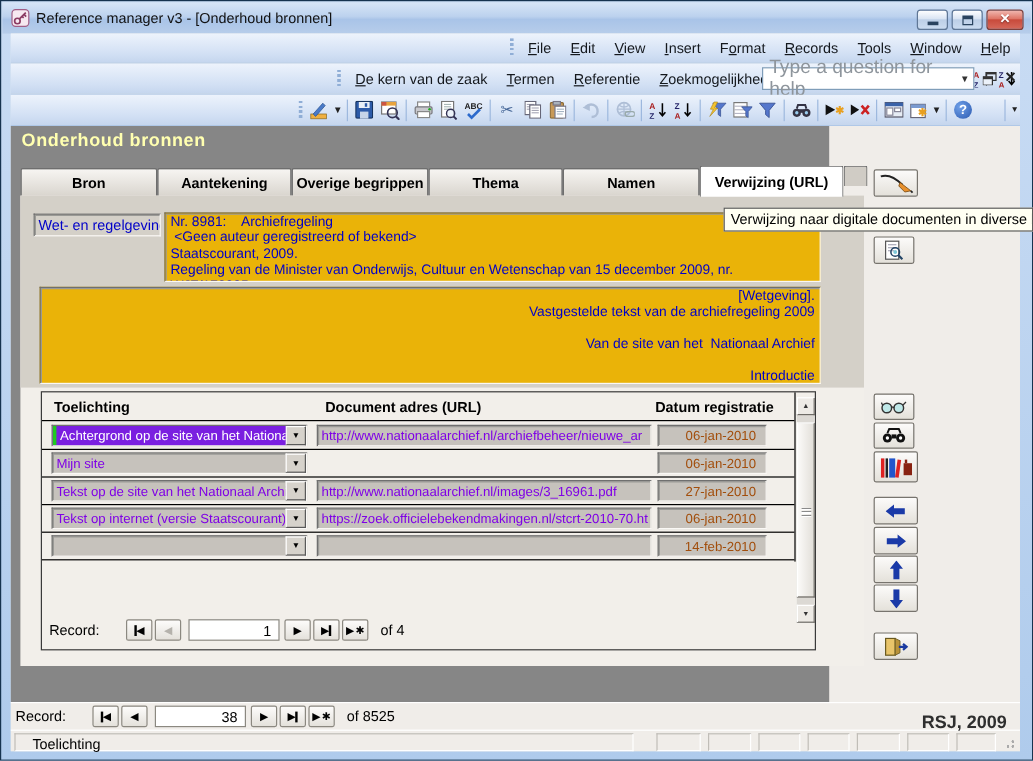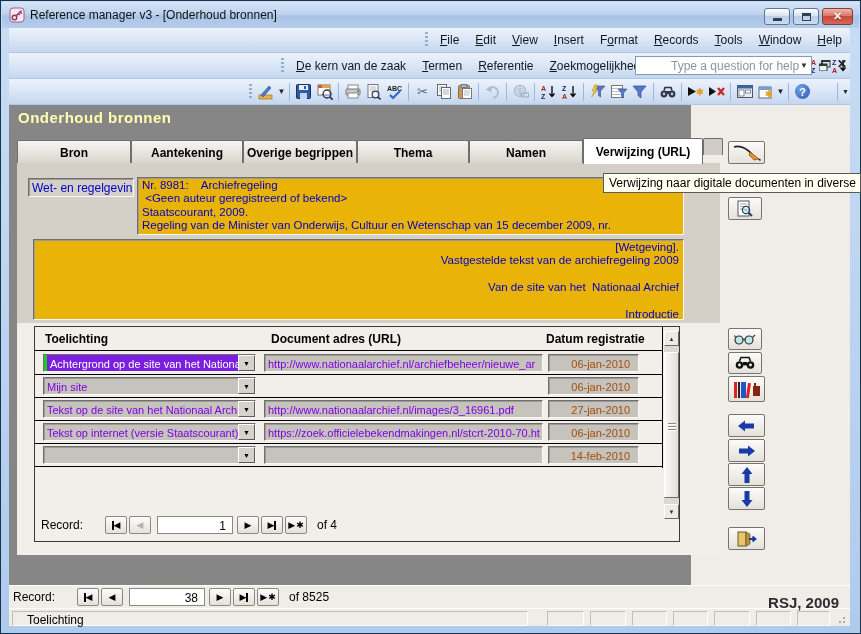--- a/index.html
+++ b/index.html
@@ -24,21 +24,21 @@
 .custombar { top:25px; height:26px; }
 .toolbar { top:51px; height:26px; }
 .grip { width:3px; height:16px; margin:0 4px 0 3px; background:repeating-linear-gradient(180deg,#90AED6 0 2px,transparent 2px 4px); flex:none; }
 .menu-item { font-size:12px; color:#14181D; padding:3px 8px; white-space:pre; flex:none; }
 .menu-item u { text-decoration:underline; }
 .tb-sep { width:1px; height:18px; background:#9DB8DE; margin:0 3px; flex:none; }
 .tbtn { width:21px; height:21px; display:flex; align-items:center; justify-content:center; position:relative; flex:none; }
 .tbtn svg { display:block; }
 .caret { font-size:8px; color:#222; width:9px; text-align:center; flex:none; }
 .helpbox { width:177px; height:19px; background:#fff; border:1px solid #7F9DB9; display:flex; align-items:center; position:absolute; left:626px; top:3px; }
-.helpbox .ph { font-size:12px; color:#8E959C; padding-left:5px; flex:1;margin-left:30px; }
+.helpbox .ph { font-size:16px; color:#8E959C; padding-left:5px; flex:1; }
 .helpbox .arr { font-size:8px; color:#333; padding-right:3px; }
 .mdi-restore { position:absolute; left:810px; top:7px; width:12px; height:11px; }
 .mdi-close { position:absolute; left:828px; top:4px; font-size:12px; font-weight:bold; color:#222; }
 
 .form { position:absolute; left:0; top:77px; width:682px; height:480px; background:#868686; }
 .form-title { position:absolute; left:9px; top:4px; font-size:15px; font-weight:bold; color:#FFFFB0; letter-spacing:0.5px; }
 
 .tabs { position:absolute; left:8px; top:33px; height:26px; display:flex; align-items:flex-end; }
 .tab { height:24px; background:linear-gradient(180deg,#F7F5F2,#D8D4CD); border:1px solid #6E6E6E; border-bottom:none; border-radius:2px 2px 0 0; font-size:12px; font-weight:bold; color:#000; display:flex; align-items:center; justify-content:center; }
 .tab.active { height:26px; background:#FFFFFF; z-index:3;text-align:center; }

